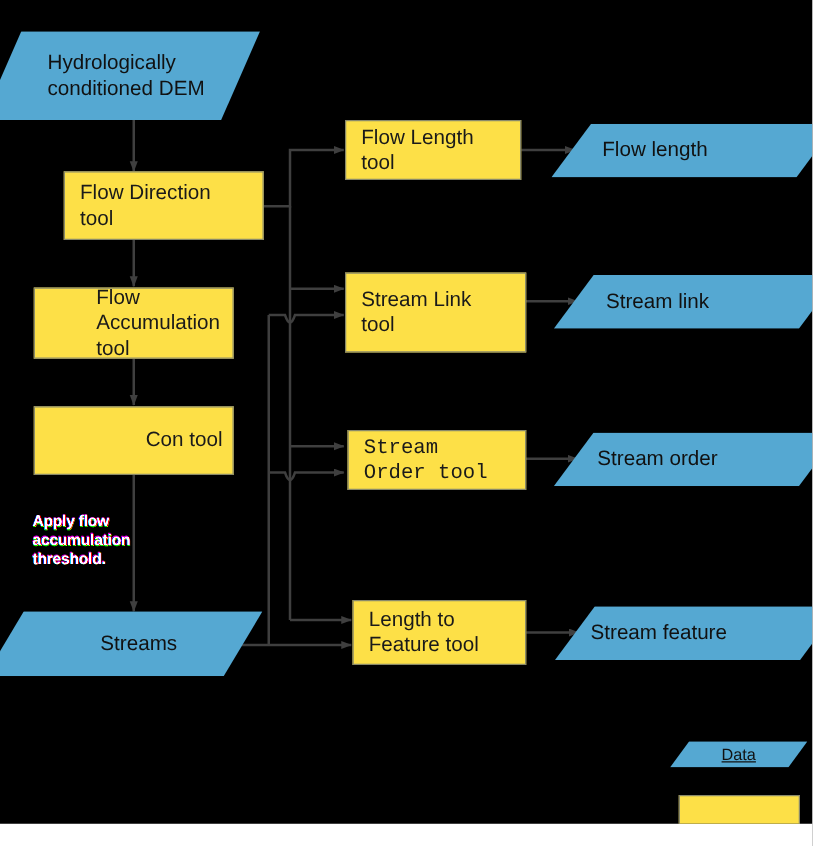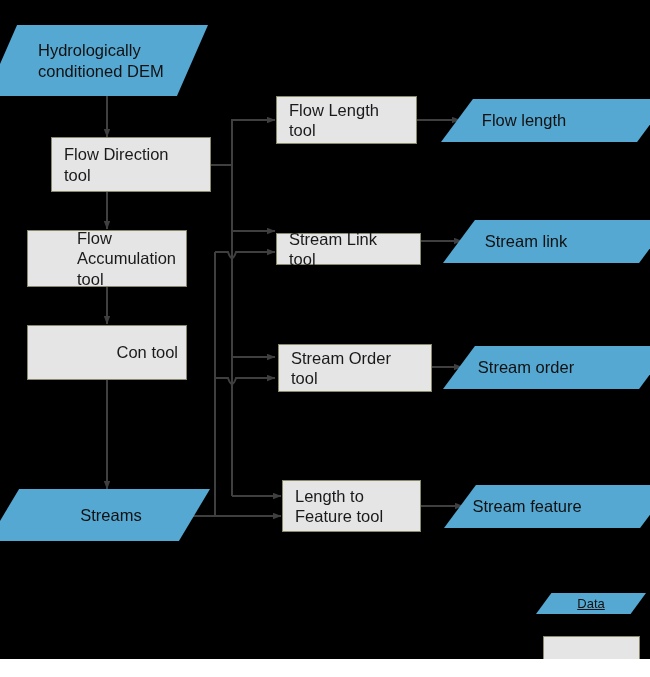--- a/index.html
+++ b/index.html
@@ -4,21 +4,21 @@
 <title>Hydrology Workflow Diagram</title>
 <style>
   html,body{margin:0;padding:0;background:#ffffff;}
   body{font-family:"Liberation Sans",sans-serif;}
   #stage{position:relative;width:650px;height:677px;overflow:hidden;background:#ffffff;}
   #canvas{position:absolute;left:0;top:0;width:650px;height:659px;background:#000000;overflow:hidden;}
   #wires{position:absolute;left:0;top:0;width:650px;height:659px;}
   .node{position:absolute;box-sizing:border-box;display:flex;align-items:center;}
   .node .lbl{width:100%;display:block;line-height:1.22;}
   
-  .proc{background:#e5e5e5;border:1px solid #8a8a6a;color:#1a1a1a;}
+  .proc{background:#fde047;border:1px solid #8a8a6a;color:#1a1a1a;}
   .proc .lbl{padding:0 12px;text-align:left;}
   
   .data{background:#55a8d2;color:#111111;}
   .data .lbl{text-align:center;}
   .skew-l{clip-path:polygon(14% 0,100% 0,86% 100%,0 100%);}
   .fz16{font-size:16.5px;}
   .fz13{font-size:13px;}
   
   .artifact{position:absolute;line-height:1.18;font-size:12.5px;font-weight:700;
             color:#d8d8e8;letter-spacing:-0.2px;
@@ -88,34 +88,37 @@
     </div>
 
     <div class="node proc fz16" style="left:27px;top:230px;width:160px;height:57px;padding-left:37px;">
       <span class="lbl">Flow Accumulation tool</span>
     </div>
 
     <div class="node proc fz16" style="left:27px;top:325px;width:160px;height:55px;">
       <span class="lbl" style="text-align:right;padding:0 8px;">Con tool</span>
     </div>
 
+    <div class="artifact" style="left:26px;top:410px;width:92px;">
+      <span>Apply flow accumulation threshold.</span>
+    </div>
 
     <div class="node data skew-l fz16" style="left:-12px;top:489px;width:222px;height:52px;">
       <span class="lbl" style="padding-left:24px;">Streams</span>
     </div>
 
     <div class="node proc fz16" style="left:276px;top:96px;width:141px;height:48px;">
       <span class="lbl">Flow Length tool</span>
     </div>
 
-    <div class="node proc fz16" style="left:276px;top:233px;width:145px;height:32px;">
+    <div class="node proc fz16" style="left:276px;top:218px;width:145px;height:64px;">
       <span class="lbl">Stream Link tool</span>
     </div>
 
-    <div class="node proc fz16" style="left:278px;top:344px;width:154px;height:48px;">
+    <div class="node proc fz16" style="left:278px;top:344px;width:143px;height:48px;font-family:Liberation Mono, monospace;">
       <span class="lbl">Stream Order tool</span>
     </div>
 
     <div class="node proc fz16" style="left:282px;top:480px;width:139px;height:52px;">
       <span class="lbl">Length to Feature tool</span>
     </div>
 
     <div class="node data skew-l fz16" style="left:441px;top:99px;width:228px;height:43px;">
       <span class="lbl" style="padding-right:62px;">Flow length</span>
     </div>

